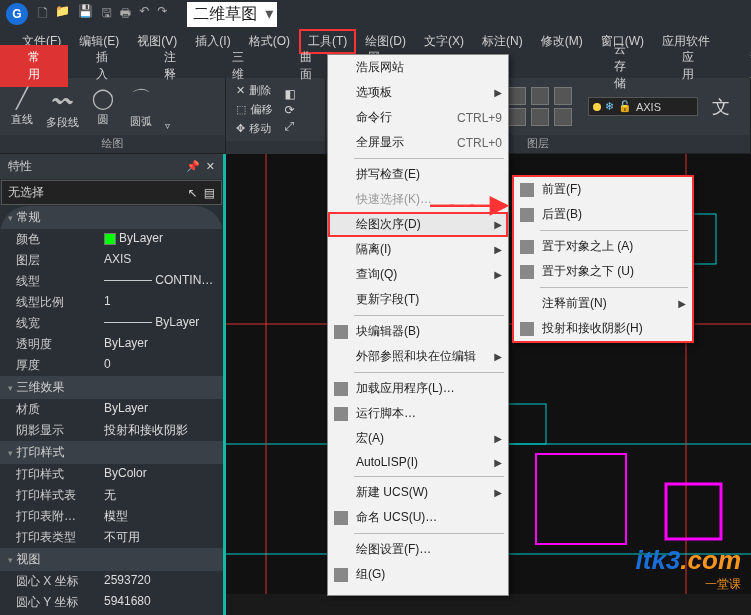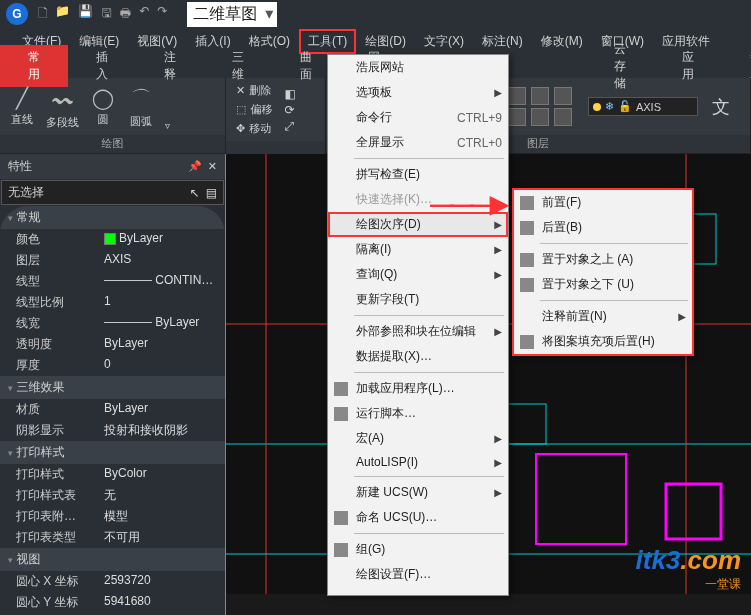--- a/index.html
+++ b/index.html
@@ -22,42 +22,42 @@
 .rg-title { height: 18px; text-align: center; font-size: 11px; color: #aaa; background: #2d3339; padding-top:1px;}
 .large-btn { display: flex; flex-direction: column; align-items: center; gap: 2px; cursor: pointer; font-size: 11px; min-width:28px;}
 .icon { font-size: 20px; color: #bbb; display:block; }
 .small-btn { display: flex; align-items: center; gap: 4px; cursor: pointer; font-size: 11px; padding: 1px 2px; }
 .small-col { display: flex; flex-direction: column; gap: 2px; }
 .grid-icons { display: grid; grid-template-columns: repeat(4, 20px); gap: 3px; }
 .gi { width: 18px; height: 18px; background: #555; border: 1px solid #777; }
 .layer-combo { background: #222; border: 1px solid #555; padding: 2px 4px; display: flex; align-items: center; gap: 4px; width: 110px; font-size:11px;}
 .bulb { width: 8px; height: 8px; background: #ffd24a; border-radius: 50%; }
 .content { display: flex; height: 461px; }
-.props-panel { width: 226px; background: #2a2f35; border-right: 1px solid #14b8a6; display: flex; flex-direction: column; }
+.props-panel { width: 226px; background: #2a2f35; border-right: 3px solid #14b8a6; display: flex; flex-direction: column; }
 .pp-title { background: #33393f; padding: 4px 8px; display: flex; justify-content: space-between; align-items: center; }
 .pp-title-right { display:flex; gap:6px; font-size:11px;}
 .pp-sel { background: #222; border: 1px solid #555; margin: 1px; padding: 3px 6px; display: flex; justify-content: space-between; align-items: center; }
 .pp-body { flex: 1; overflow: auto; border-radius: 28px; }
 .cat { background: #3a4047; padding: 3px 8px; font-size: 12px; cursor: pointer; display:flex; align-items:center; gap:4px;}
 .cat::before { content: "▾"; font-size: 9px; color:#888;}
 .prop-row { display: flex; padding: 2px 0 2px 16px; font-size: 12px; }
 .prop-label { width: 84px; color: #ccc; }
 .prop-val { flex: 1; color: #ddd; padding-left: 4px;}
 .swatch { display: inline-block; width: 12px; height: 12px; background: #0f0; border: 1px solid #777; vertical-align: middle; margin-right: 3px; }
 .canvas { flex: 1; background: #1a1a1a; position: relative; overflow: hidden; }
 .tab-strip { height: 22px; background: #33393f; display: flex; align-items: center; padding: 0 6px; gap: 6px; font-size: 11px; }
 .tab-strip .dtab { padding: 2px 8px; background: #2a2f35; }
 .dropdown { position: absolute; top: 54px; left: 327px; width: 182px; background: #f2f2f2; color: #222; border: 1px solid #888; font-size: 12px; box-shadow: 2px 2px 6px rgba(0,0,0,0.5); z-index: 10; }
 .dd-item { padding: 4px 6px 4px 28px; display: flex; justify-content: space-between; align-items: center; cursor: pointer; position: relative; }
 .dd-item.hl { outline: 2px solid #f33; outline-offset: -2px; background:#e8e8e8;}
 .dd-item .arr { color: #444; font-size:10px;}
 .dd-sep { height: 1px; background: #bbb; margin: 3px 4px 3px 26px; }
 .dd-item.disabled { color: #999; }
 .dd-icon { position:absolute; left:6px; width:14px; height:14px; background:#888; }
-.submenu { position: absolute; top: 188px; left: 512px; width: 182px; background: #f2f2f2; color: #222; border: 2px solid #f33; font-size: 12px; box-shadow: 2px 2px 6px rgba(0,0,0,0.5); z-index: 11; }
+.submenu { position: absolute; top: 175px; left: 512px; width: 182px; background: #f2f2f2; color: #222; border: 2px solid #f33; font-size: 12px; box-shadow: 2px 2px 6px rgba(0,0,0,0.5); z-index: 11; }
 .red-arrow { position: absolute; top: 190px; left: 430px; z-index: 12; color: #f33; font-size: 24px; font-weight: bold; letter-spacing:-4px;}
 .watermark { position: absolute; bottom: 22px; right: 10px; font-size: 26px; font-style: italic; font-weight: bold; z-index: 5; }
 .watermark .blue { color: #1a6ed8; }
 .watermark .orange { color: #f7941e; }
 .watermark .sub { font-size: 12px; color: #f7941e; font-style: normal; font-weight: normal; display:block; text-align:right;}
 svg.draft { position:absolute; top:0; left:0; }
 </style>
 </head>
 <body>
 
@@ -316,26 +316,27 @@
     </div>
     <div class="dd-item">
       <span>查询(Q)</span>
       <span class="arr">▶</span>
     </div>
     <div class="dd-item">
       <span>更新字段(T)</span>
     </div>
     <div class="dd-sep"></div>
     <div class="dd-item">
+      <span class="dd-icon"></span>
+      <span>块编辑器(B)</span>
+    </div>
+    <div class="dd-item">
       <span>外部参照和块在位编辑</span>
       <span class="arr">▶</span>
     </div>
-    <div class="dd-item">
-      <span>数据提取(X)…</span>
-    </div>
     <div class="dd-sep"></div>
     <div class="dd-item">
       <span class="dd-icon"></span>
       <span>加载应用程序(L)…</span>
     </div>
     <div class="dd-item">
       <span class="dd-icon"></span>
       <span>运行脚本…</span>
     </div>
     <div class="dd-item">
@@ -350,25 +351,25 @@
     <div class="dd-item">
       <span>新建 UCS(W)</span>
       <span class="arr">▶</span>
     </div>
     <div class="dd-item">
       <span class="dd-icon"></span>
       <span>命名 UCS(U)…</span>
     </div>
     <div class="dd-sep"></div>
     <div class="dd-item">
+      <span>绘图设置(F)…</span>
+    </div>
+    <div class="dd-item">
       <span class="dd-icon"></span>
       <span>组(G)</span>
-    </div>
-    <div class="dd-item">
-      <span>绘图设置(F)…</span>
     </div>
     <div class="dd-item"></div>
   </div>
 <div class="red-arrow">———▶</div>
 <div class="submenu" id="draworder-menu">
     <div class="dd-item">
       <span class="dd-icon"></span>
       <span>前置(F)</span>
     </div>
     <div class="dd-item">
@@ -384,15 +385,15 @@
       <span class="dd-icon"></span>
       <span>置于对象之下 (U)</span>
     </div>
     <div class="dd-sep"></div>
     <div class="dd-item">
       <span>注释前置(N)</span>
       <span class="arr">▶</span>
     </div>
     <div class="dd-item">
       <span class="dd-icon"></span>
-      <span>将图案填充项后置(H)</span>
+      <span>投射和接收阴影(H)</span>
     </div>
   </div>
 
 </body></html>

